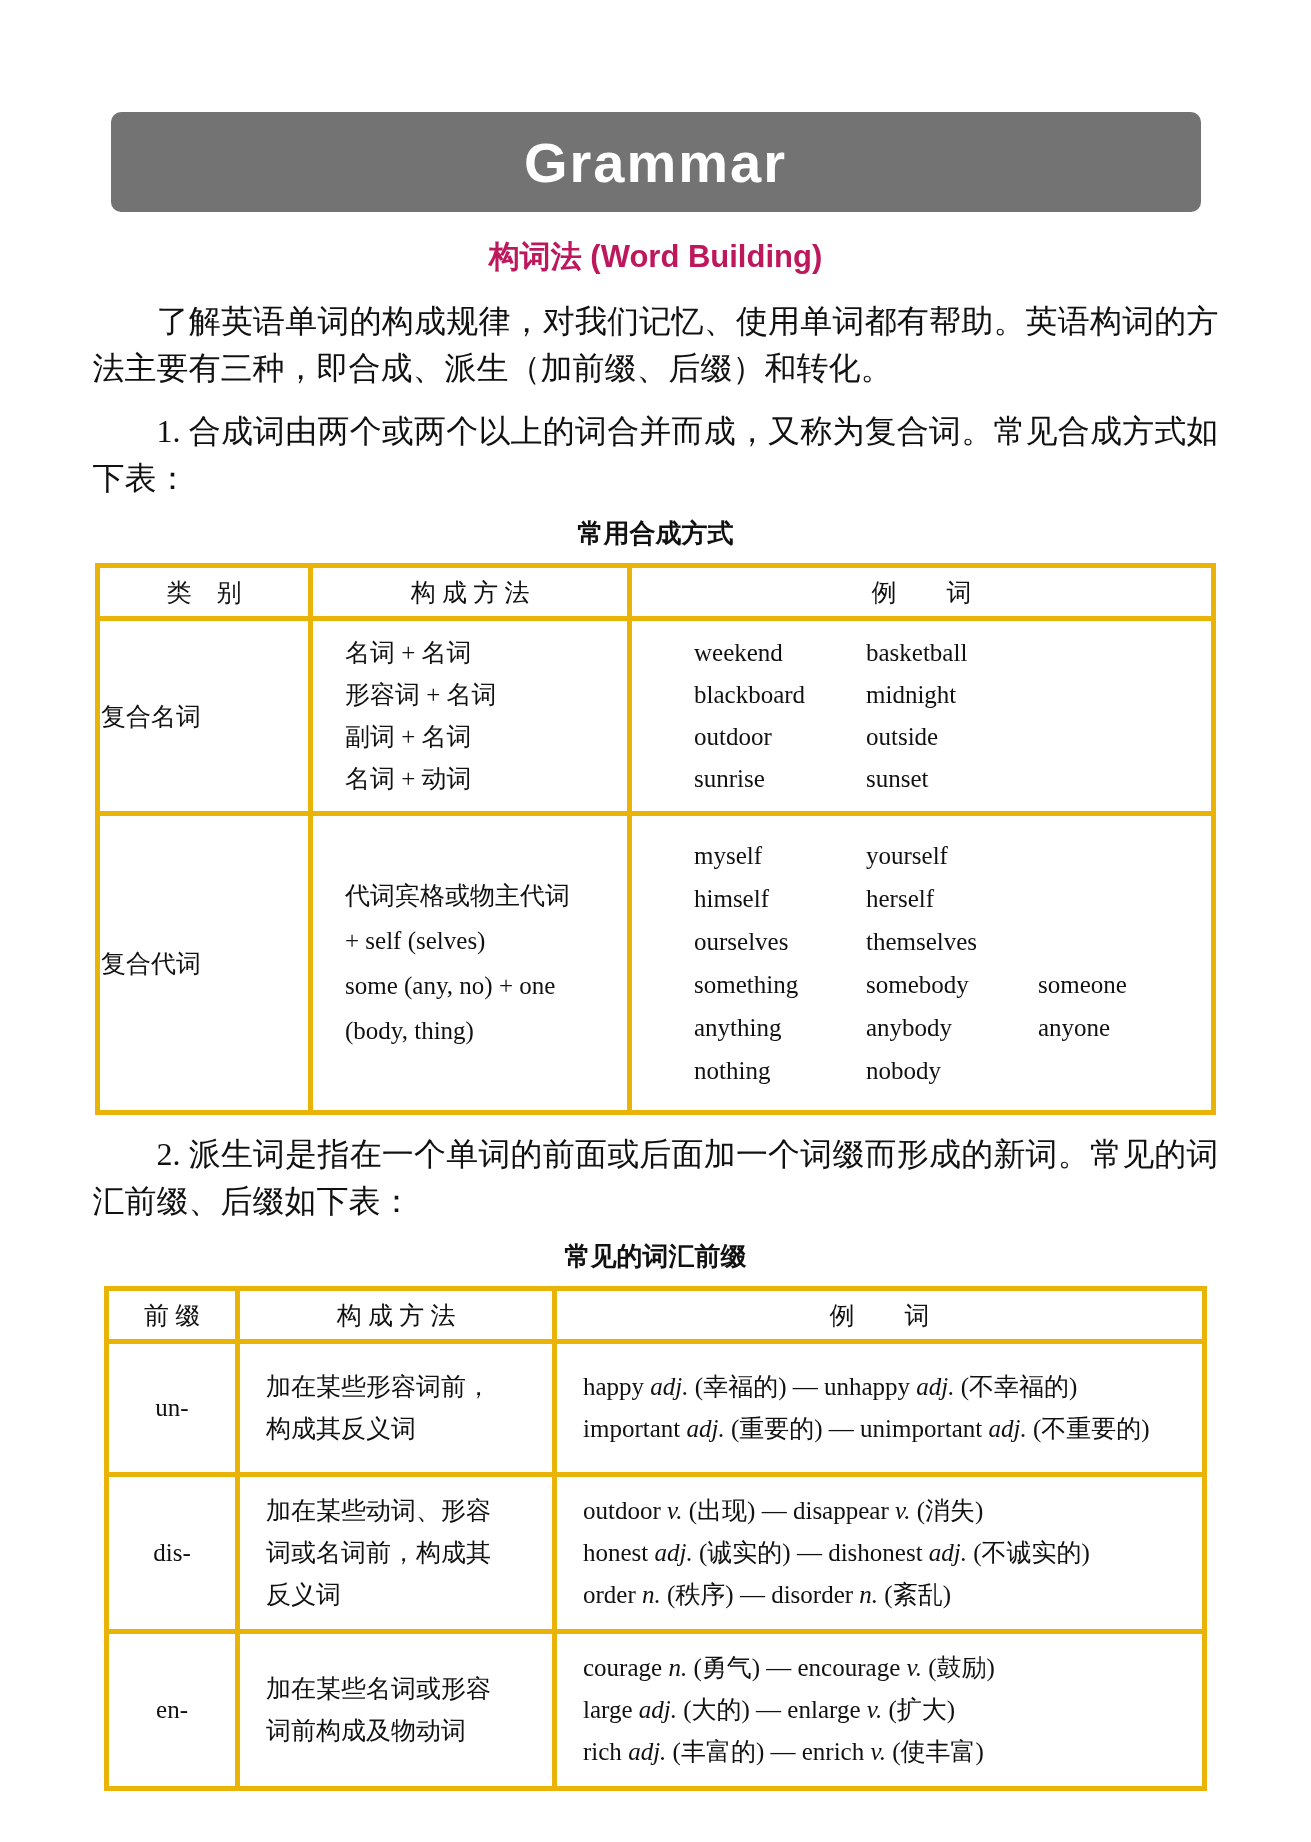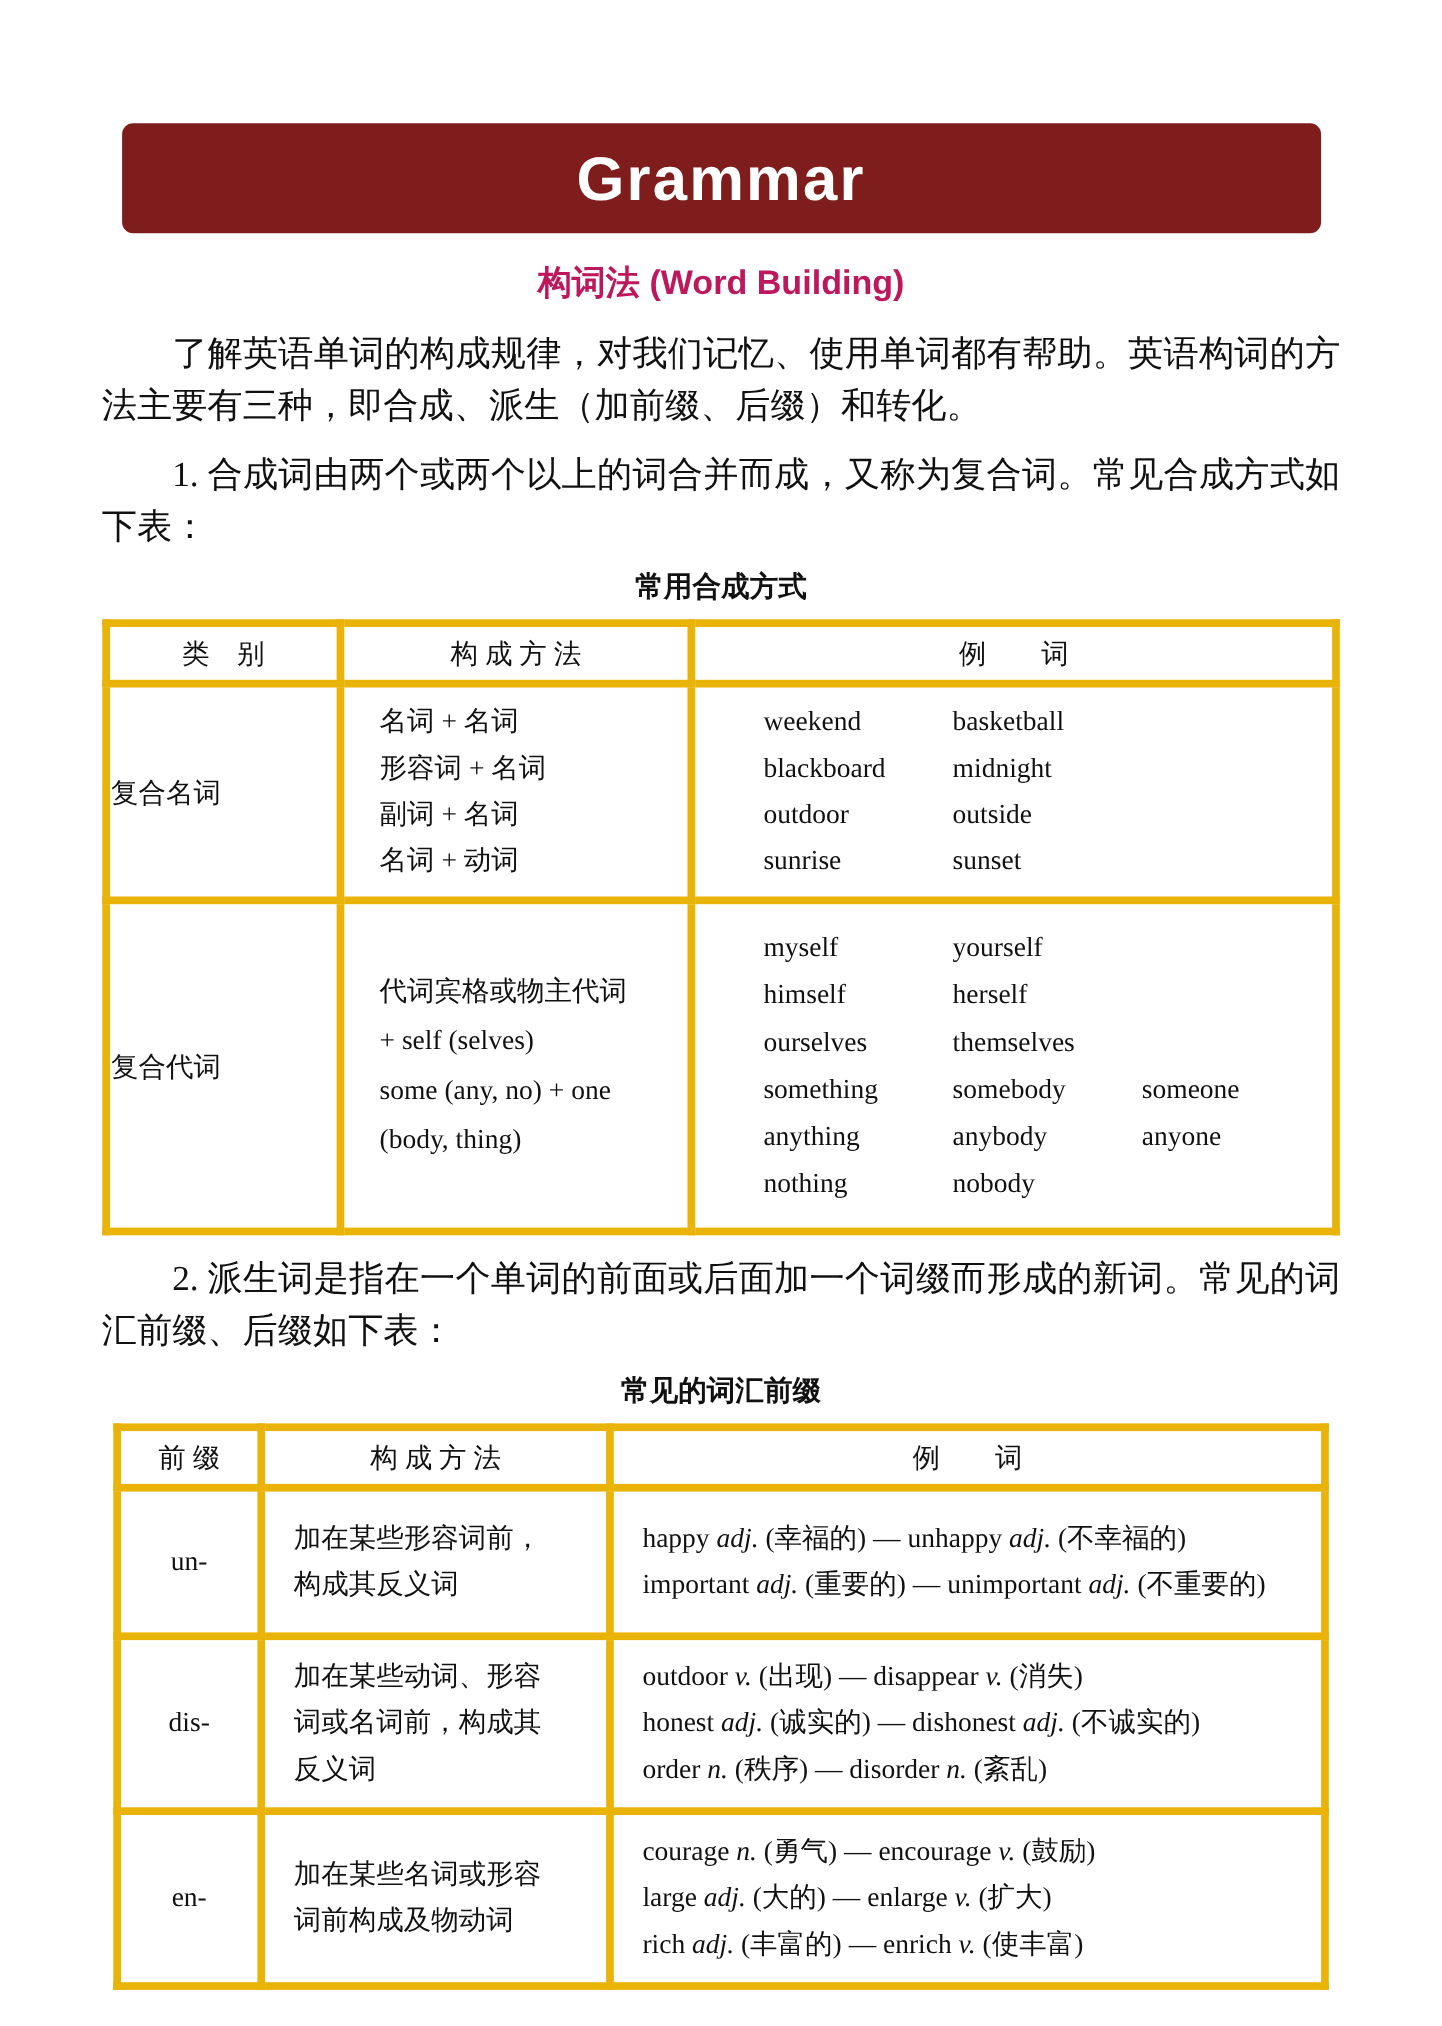--- a/index.html
+++ b/index.html
@@ -2,21 +2,21 @@
 <html><head>
 <meta charset="utf-8">
 <style>
   html,body{margin:0;padding:0;}
   body{
     width:1311px;height:1842px;background:#ffffff;
     font-family:"Liberation Serif","DejaVu Serif",serif;
     color:#111111;position:relative;overflow:hidden;
   }
   .banner{
-    margin:112px auto 0;width:1090px;height:100px;background:#7f1d1d;
+    margin:112px auto 0;width:1090px;height:100px;background:#737373;
     border-radius:10px;display:flex;align-items:center;justify-content:center;
   }
   .banner .banner-text{
     font-family:"Liberation Sans","DejaVu Sans",sans-serif;font-weight:bold;
     font-size:56px;color:#ffffff;letter-spacing:2px;
   }
   .section-title{
     margin:24px 0 0;text-align:center;
     font-family:"Liberation Sans","DejaVu Sans",sans-serif;
     font-size:31px;font-weight:bold;color:#be185d;
@@ -27,21 +27,21 @@
   }
   .para.first{margin-top:20px;}
   .tbl-caption{
     margin:14px 0 0;text-align:center;font-weight:bold;font-size:26px;
     font-family:"Liberation Sans","DejaVu Sans",sans-serif;color:#111;
   }
   table.tbl{
     border-collapse:collapse;table-layout:fixed;margin:12px auto 0;
     border:2px solid #222222;
   }
-  .tbl th,.tbl td{border:7px solid #eab308;vertical-align:middle;}
+  .tbl th,.tbl td{border:5px solid #eab308;vertical-align:middle;}
   .tbl th{font-weight:normal;font-size:25px;height:46px;}
   .tbl td{font-size:25px;}
   .tbl .line{line-height:42px;white-space:nowrap;}
   
   .tbl1 .cat{text-align:left;}
   .tbl1 .methods{padding-left:32px;}
   .tbl1 .examples{padding-left:62px;}
   .tbl1 .examples .w{display:inline-block;width:172px;}
   .tbl1 tr.r0 td{padding-top:11px;padding-bottom:11px;}
   .tbl1 tr.r1 td{padding-top:18px;padding-bottom:18px;}

